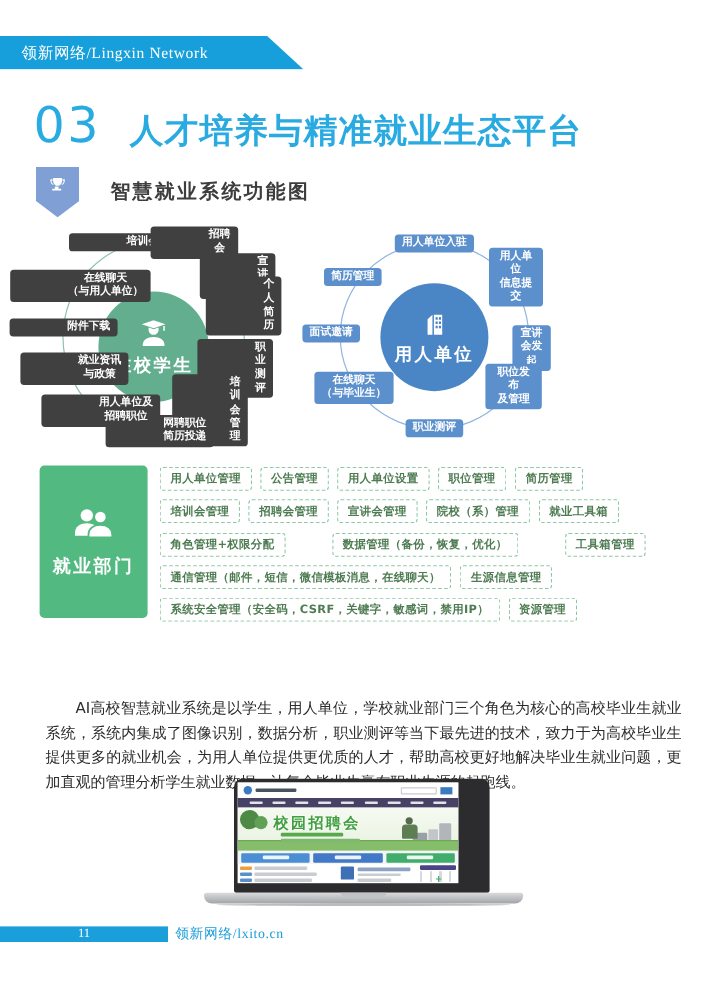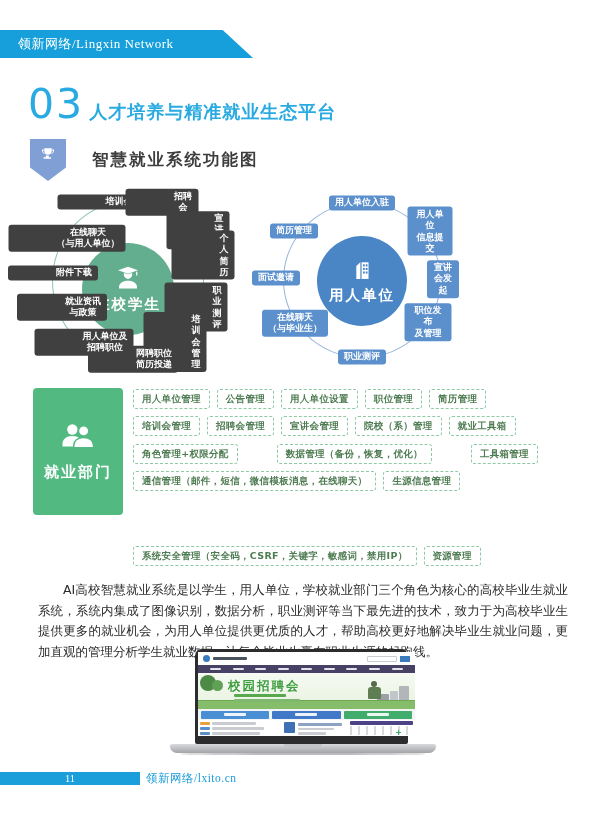--- a/index.html
+++ b/index.html
@@ -8,21 +8,21 @@
   .page { position:relative; width:605px; height:826px; background:#fff; overflow:hidden; }
 
   
   .brandbar { position:absolute; left:0; top:30px; width:253px; height:28px; background:#169fda;
     clip-path:polygon(0 0,88% 0,100% 100%,0 100%); display:flex; align-items:center; }
   .brandbar span { color:#fff; font-family:"Liberation Serif","DejaVu Serif",serif; font-size:13px; padding-left:18px; letter-spacing:.5px; }
 
   
   .bigtitle { position:absolute; left:28px; top:80px; display:flex; align-items:baseline; color:#29abe2; }
   .bigtitle .num { font-size:41px; letter-spacing:2px; font-weight:400; }
-  .bigtitle .txt { font-size:18px; font-weight:bold; margin-left:5px; letter-spacing:1px; }
+  .bigtitle .txt { font-size:28px; font-weight:bold; margin-left:24px; letter-spacing:1px; }
 
   
   .sechead { position:absolute; display:flex; align-items:flex-start;justify-content:center; }
   .shield { width:36px; height:42px; background:#7f9fd5; clip-path:polygon(0 0,100% 0,100% 68%,50% 100%,0 68%);
     display:flex; align-items:flex-start; justify-content:center; padding-top:7px; }
   .sechead h2 { font-size:16.5px; color:#3d3d3d; font-weight:bold; letter-spacing:2px; margin-left:26px; margin-top:10px; }
 
   
   .diagram { position:absolute; width:210px; height:185px; }
   .ring { position:absolute; border-radius:50%; }
@@ -46,21 +46,21 @@
     font-size:9.5px; font-weight:bold; padding:2.5px 8px; white-space:nowrap; letter-spacing:.3px; }
 
   
   .intro { position:absolute; left:38px; top:580px; width:530px; font-size:12.5px; line-height:20.5px;
     color:#2b2b2b; text-indent:2em; text-align:justify; }
 
   
   .laptop { position:absolute; left:170px; top:649px; width:266px; height:110px; }
   .lscreen { position:absolute; left:25px; top:0; width:213px; height:95px; background:#2c2c2e;
     border-radius:7px 7px 2px 2px; padding:3px 3px 8px 3px; }
-  .site { width:217px; height:84px; background:#fff; overflow:hidden; position:relative; }
+  .site { width:184px; height:84px; background:#fff; overflow:hidden; position:relative; }
   .s-top { height:13px; display:flex; align-items:center; padding:0 5px; gap:3px; background:#fff; }
   .s-logo { width:7px; height:7px; border-radius:50%; background:#3a7bbf; }
   .bar { border-radius:1px; }
   .s-search { margin-left:auto; width:30px; height:6px; border:1px solid #c9ccd1; border-radius:1px; }
   .s-sbtn { width:10px; height:6px; background:#3a7bbf; }
   .s-nav { height:8px; background:#474166; display:flex; align-items:center; justify-content:space-around; padding:0 6px; }
   .s-nav i { display:block; width:11px; height:2.5px; background:rgba(255,255,255,.85); border-radius:1px; }
   .s-banner { position:relative; height:36px; background:linear-gradient(#f6faf2,#e7f2df); overflow:hidden; }
   .grass { position:absolute; left:0; bottom:0; width:100%; height:9px; background:#86bd6b; border-top:1px solid #6ba953; }
   .tree { position:absolute; border-radius:50%; background:#4c8a46; }
@@ -165,21 +165,21 @@
         <rect x="17.2" y="13.4" width="2.2" height="2.6" fill="#4a86c5"></rect>
         <rect x="20.6" y="13.4" width="2.2" height="2.6" fill="#4a86c5"></rect>
         <rect x="17.2" y="17.8" width="2.2" height="2.6" fill="#4a86c5"></rect>
         <rect x="20.6" y="17.8" width="2.2" height="2.6" fill="#4a86c5"></rect>
       </svg>
       <span class="clabel">用人单位</span>
     </div>
     <div class="node b" style="left:97px; top:13px;">用人单位入驻</div>
     <div class="node b" style="left:165px; top:41px;">用人单位
 信息提交</div>
-    <div class="node b" style="left:178px; top:89px;">宣讲会发起</div>
+    <div class="node b" style="left:178px; top:100px;">宣讲会发起</div>
     <div class="node b" style="left:163px; top:132px;">职位发布
 及管理</div>
     <div class="node b" style="left:97px; top:167px;">职业测评</div>
     <div class="node b" style="left:30px; top:133px;">在线聊天
 （与毕业生）</div>
     <div class="node b" style="left:11px; top:88px;">面试邀请</div>
     <div class="node b" style="left:29px; top:41px;">简历管理</div>
   </div>
 
   <div class="deptbox">
@@ -210,21 +210,21 @@
   </div>
   <div class="btnrow" style="top:444px;gap:39px;">
     <span class="mbtn">角色管理+权限分配</span>
     <span class="mbtn">数据管理（备份，恢复，优化）</span>
     <span class="mbtn">工具箱管理</span>
   </div>
   <div class="btnrow" style="top:471px;">
     <span class="mbtn">通信管理（邮件，短信，微信模板消息，在线聊天）</span>
     <span class="mbtn">生源信息管理</span>
   </div>
-  <div class="btnrow" style="top:498px;margin-top:48px;">
+  <div class="btnrow" style="top:498px;">
     <span class="mbtn">系统安全管理（安全码，CSRF，关键字，敏感词，禁用IP）</span>
     <span class="mbtn">资源管理</span>
   </div>
 
 
   <p class="intro">AI高校智慧就业系统是以学生，用人单位，学校就业部门三个角色为核心的高校毕业生就业系统，系统内集成了图像识别，数据分析，职业测评等当下最先进的技术，致力于为高校毕业生提供更多的就业机会，为用人单位提供更优质的人才，帮助高校更好地解决毕业生就业问题，更加直观的管理分析学生就业数据，让每个毕业生赢在职业生涯的起跑线。</p>
 
   <div class="laptop">
     <div class="lscreen">
       <div class="site">

